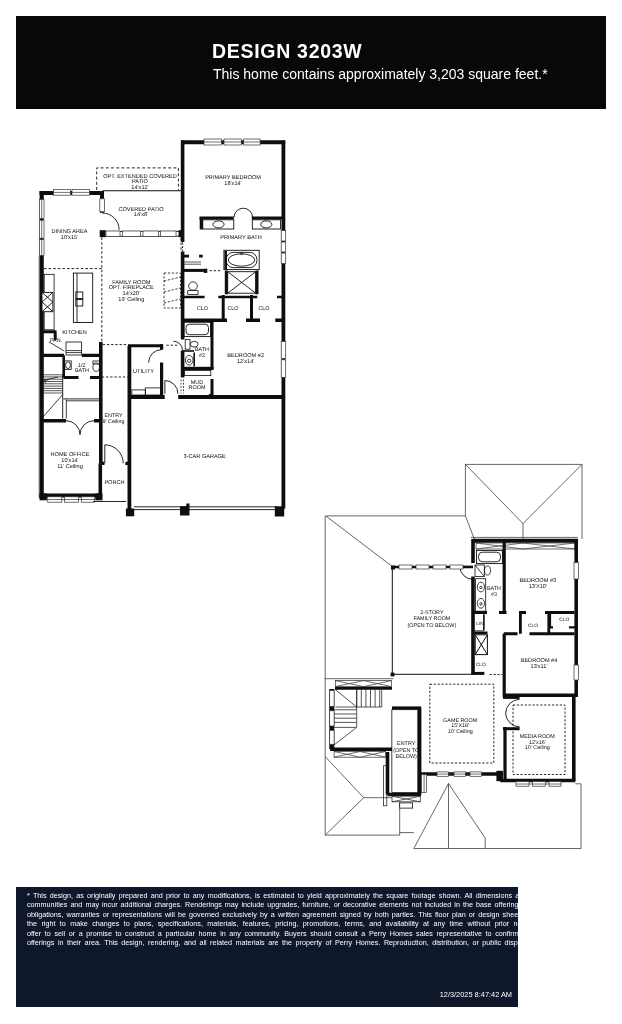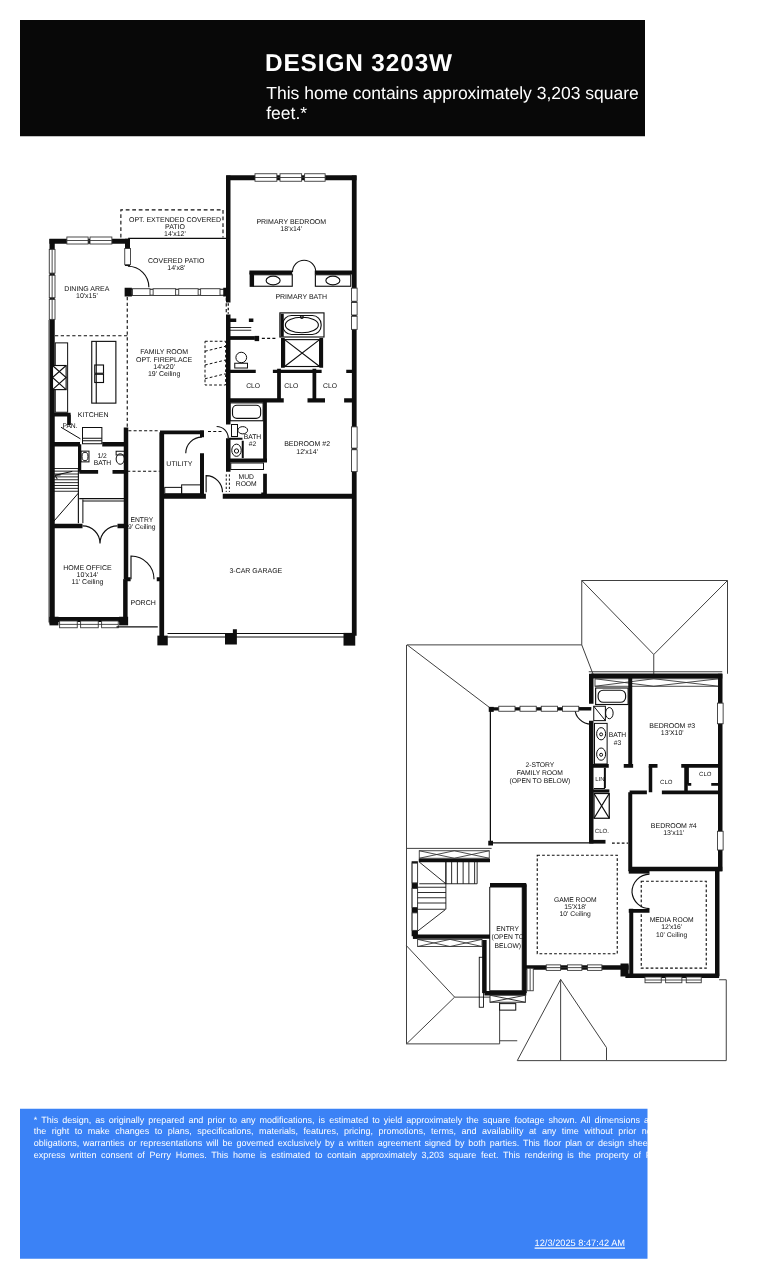--- a/index.html
+++ b/index.html
@@ -1,23 +1,23 @@
 <!DOCTYPE html>
 <html><head>
 <meta charset="utf-8">
 <style>
 html,body{margin:0;padding:0;background:#fff;width:622px;height:1024px;overflow:hidden;}
 body{font-family:"Liberation Sans", sans-serif;position:relative;}
-#hdr{position:absolute;left:16px;top:16px;width:500px;height:93px;background:#080808;color:#fff;}
+#hdr{position:absolute;left:16px;top:16px;width:590px;height:93px;background:#080808;color:#fff;}
 #hdr h1{margin:0;position:absolute;left:196px;top:24px;font-size:19.5px;letter-spacing:0.7px;}
 #hdr p{margin:0;position:absolute;left:197px;top:50px;font-size:14px;}
-#ftr{position:absolute;left:16px;top:887px;width:502px;height:120px;background:#3b82f6;color:#fff;}
+#ftr{position:absolute;left:16px;top:887px;width:502px;height:120px;background:#0f172a;color:#fff;}
 #ftr .txt{position:absolute;left:11px;top:4px;width:570px;font-size:7.2px;line-height:9.4px;}
 #ftr .txt .j{text-align:justify;text-align-last:justify;}
-#ftr .ts{position:absolute;right:18px;top:103px;font-size:7.4px;text-decoration:underline;}
+#ftr .ts{position:absolute;right:6px;top:103px;font-size:7.4px;}
 svg{position:absolute;left:0;top:0;}
 svg text{font-family:"Liberation Sans", sans-serif;fill:#101010;text-rendering:geometricPrecision;}
 </style>
 </head>
 <body>
 
 <div id="hdr">
 
 <h1>DESIGN 3203W</h1>
 
@@ -621,19 +621,21 @@
 
 <rect x="383.4" y="765.8" width="3.4" height="40" stroke-width="0.7"></rect>
 </g>
 </g>
 </svg>
 
 <div id="ftr">
 
 <div class="txt">
       <div class="j">* This design, as originally prepared and prior to any modifications, is estimated to yield approximately the square footage shown. All dimensions and square footages are</div>
+      <div class="j">communities and may incur additional charges. Renderings may include upgrades, furniture, or decorative elements not included in the base offering. Perry Homes reserves</div>
+      <div class="j">obligations, warranties or representations will be governed exclusively by a written agreement signed by both parties. This floor plan or design sheet does not constitute an</div>
       <div class="j">the right to make changes to plans, specifications, materials, features, pricing, promotions, terms, and availability at any time without prior notice or obligation. Any</div>
-      <div class="j">obligations, warranties or representations will be governed exclusively by a written agreement signed by both parties. This floor plan or design sheet does not constitute an</div>
-      <div class="j">express written consent of Perry Homes. This home is estimated to contain approximately 3,203 square feet. This rendering is the property of Perry Homes, LLC. Any</div>
+      <div class="j">offer to sell or a promise to construct a particular home in any community. Buyers should consult a Perry Homes sales representative to confirm current availability and</div>
+      <div class="j">offerings in their area. This design, rendering, and all related materials are the property of Perry Homes. Reproduction, distribution, or public display is prohibited without</div>
     </div>
 
 <div class="ts">12/3/2025 8:47:42 AM</div>
 </div>
 
 </body></html>

